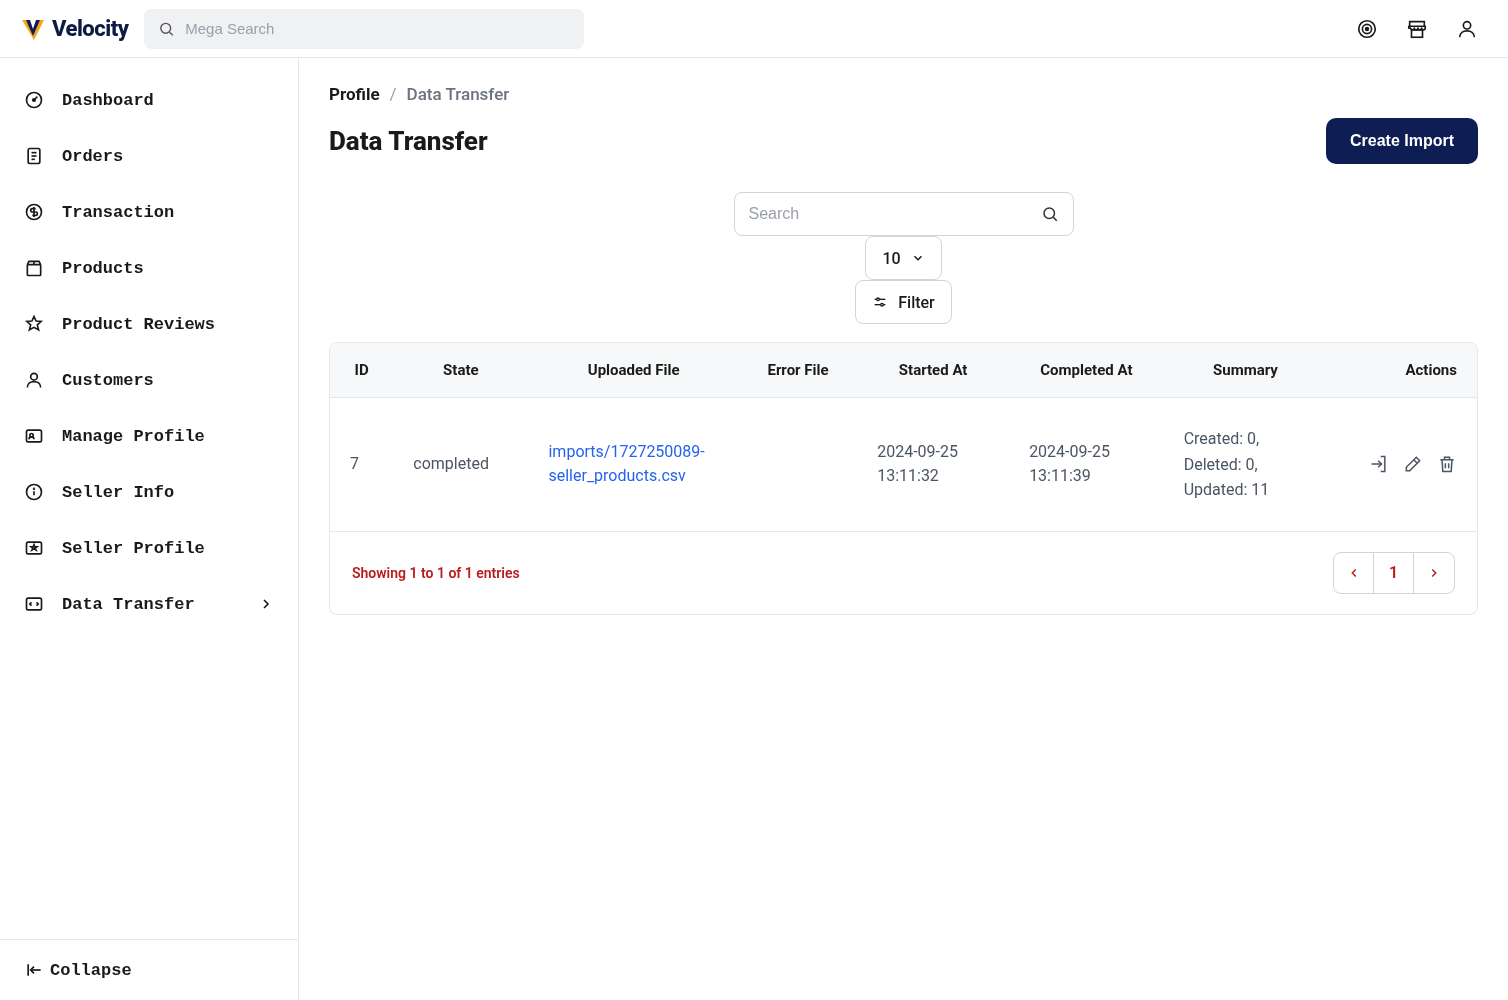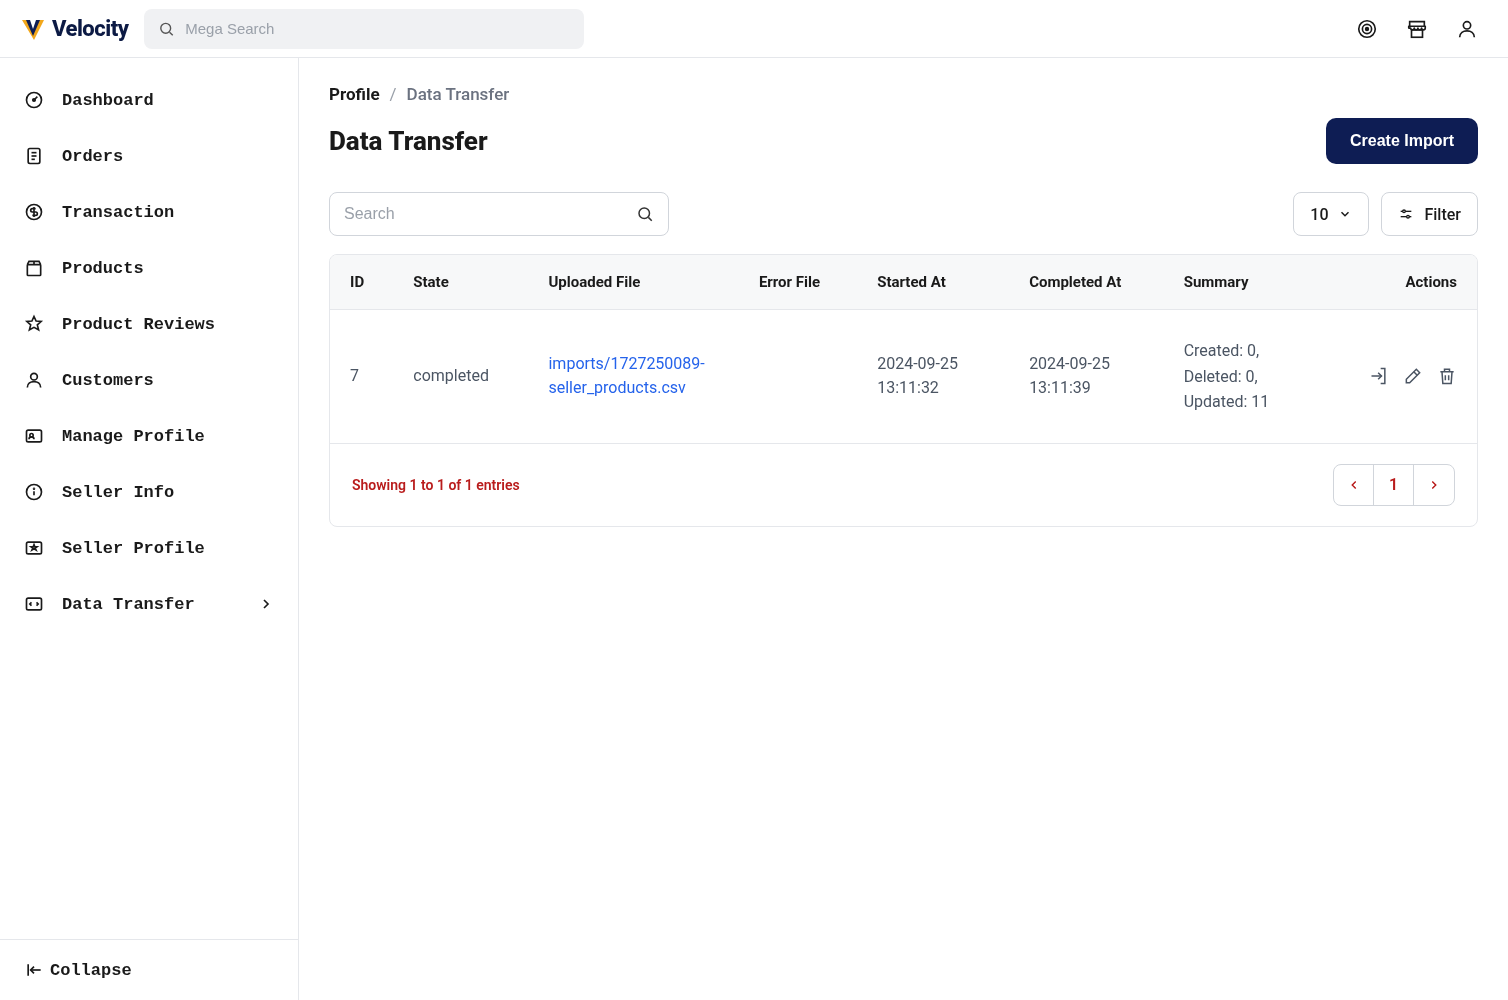--- a/index.html
+++ b/index.html
@@ -128,22 +128,22 @@
 
   
   .card {
     border: 1px solid #e5e7eb;
     border-radius: 8px;
     overflow: hidden;
   }
   .card-toolbar {
     display: flex;
     align-items: center;
-    gap: 12px;
     padding: 0 0 18px 0;
+    flex-direction: column;
   }
   .search-box {
     display: flex;
     align-items: center;
     border: 1px solid #d1d5db;
     border-radius: 8px;
     height: 44px;
     width: 340px;
     padding: 0 14px;
   }
@@ -162,21 +162,21 @@
     padding: 0 16px;
     cursor: pointer;
     font-size: 16px;
     font-weight: 500;
     background: #fff;
   }
 
   
   table { width: 100%; border-collapse: collapse; }
   thead th {
-    text-align: left;
+    text-align: center;
     background: #f7f8f9;
     padding: 18px 20px;
     font-size: 15px;
     font-weight: 700;
     border-bottom: 1px solid #e5e7eb;
     color: #1a1a1a;
   }
   thead th:last-child { text-align: right; }
   tbody td {
     padding: 28px 20px;

